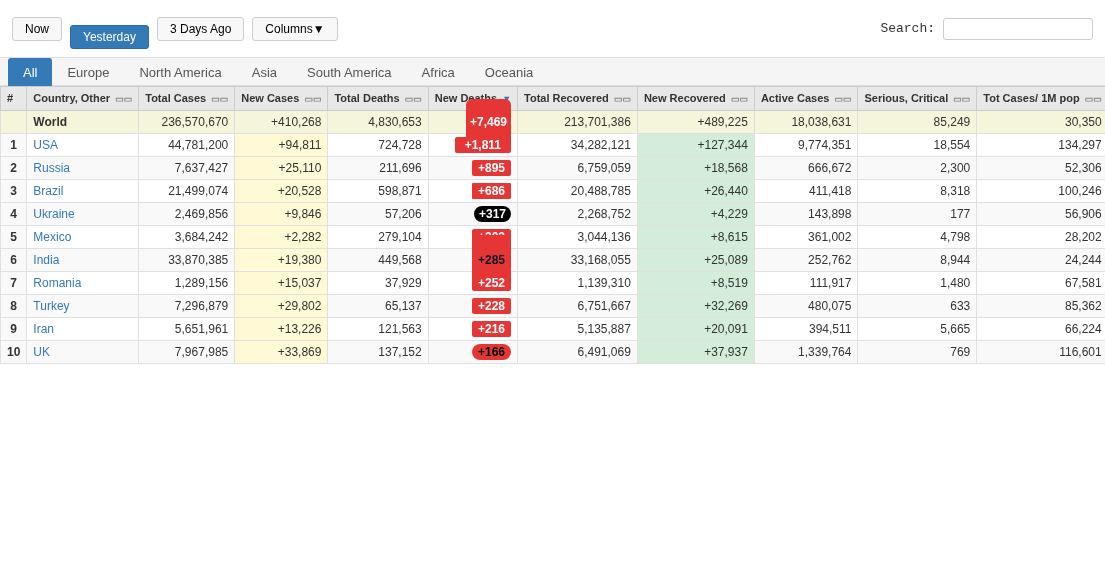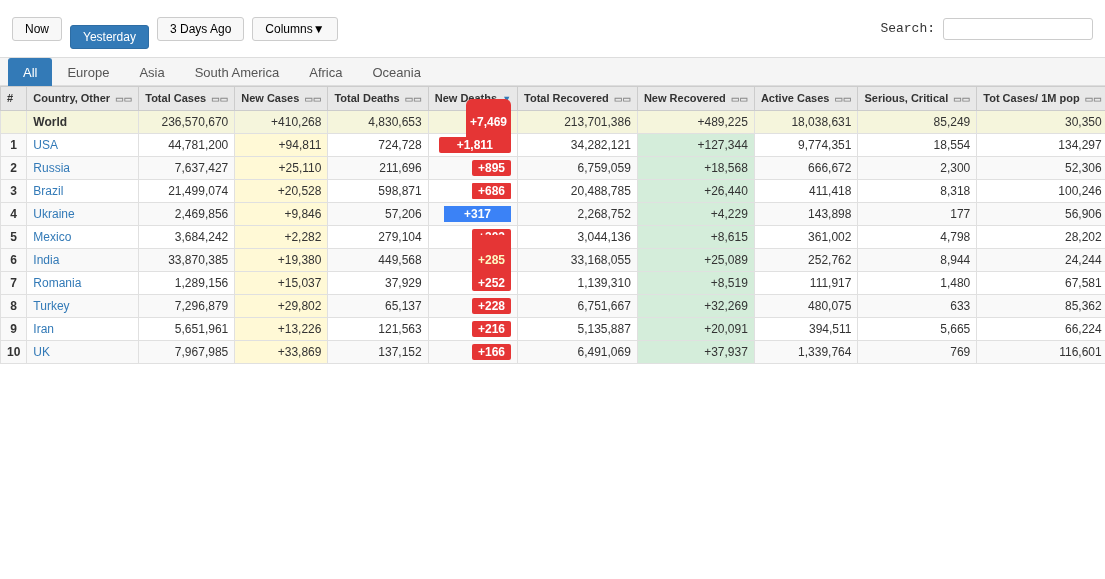--- a/index.html
+++ b/index.html
@@ -66,20 +66,21 @@
     <span>Columns</span>
     <span>▼</span>
   </button>
   <span class="search-label">Search:</span>
   <input class="search-input" type="text" style="">
 </div>
 
 <div class="tabs">
   <div class="tab active">All</div>
   <div class="tab">Europe</div>
+  <div class="tab">North America</div>
   <div class="tab">Asia</div>
   <div class="tab">South America</div>
   <div class="tab">Africa</div>
   <div class="tab">Oceania</div>
 </div>
 
 <div class="container">
   <table>
     <thead>
       <tr>
@@ -112,21 +113,21 @@
   <td>85,249</td>
   <td>30,350</td>
 
 </tr>
         <tr style="background: rgb(255, 255, 255);">
     <td>1</td>
     <td><a class="link">USA</a></td>
     <td>44,781,200</td>
     <td class="new-cases-cell">+94,811</td>
     <td>724,728</td>
-    <td><span style="background:#e53535;color:#fff;padding:1px 18px;border-radius:2px;font-weight:bold">+1,811</span></td>
+    <td><span style="background:#e53535;color:#fff;padding:1px 10px;border-radius:2px;font-weight:bold">+1,811</span></td>
     <td>34,282,121</td>
     <td class="new-recovered-cell">+127,344</td>
     <td>9,774,351</td>
     <td>18,554</td>
     <td>134,297</td>
 
   </tr>
         <tr style="background: rgb(249, 249, 249);">
     <td>2</td>
     <td><a class="link">Russia</a></td>
@@ -154,21 +155,21 @@
     <td>8,318</td>
     <td>100,246</td>
 
   </tr>
         <tr style="background: rgb(249, 249, 249);">
     <td>4</td>
     <td><a class="link">Ukraine</a></td>
     <td>2,469,856</td>
     <td class="new-cases-cell">+9,846</td>
     <td>57,206</td>
-    <td><span style="background:#3b82f6;color:#fff;padding:1px 20px;border-radius:0;font-weight:bold">+317</span></td>
+    <td><span style="background:#000000;color:#fff;padding:1px 5px;border-radius:8px;font-weight:bold">+317</span></td>
     <td>2,268,752</td>
     <td class="new-recovered-cell">+4,229</td>
     <td>143,898</td>
     <td>177</td>
     <td>56,906</td>
 
   </tr>
         <tr style="background: rgb(255, 255, 255);">
     <td>5</td>
     <td><a class="link">Mexico</a></td>
@@ -182,21 +183,21 @@
     <td>4,798</td>
     <td>28,202</td>
 
   </tr>
         <tr style="background: rgb(249, 249, 249);">
     <td>6</td>
     <td><a class="link">India</a></td>
     <td>33,870,385</td>
     <td class="new-cases-cell">+19,380</td>
     <td>449,568</td>
-    <td><span style="background:#e53535;color:#fef9c3;padding:18px 6px;border-radius:2px;font-weight:bold">+285</span></td>
+    <td><span style="background:#e53535;color:#0f172a;padding:18px 6px;border-radius:2px;font-weight:bold">+285</span></td>
     <td>33,168,055</td>
     <td class="new-recovered-cell">+25,089</td>
     <td>252,762</td>
     <td>8,944</td>
     <td>24,244</td>
 
   </tr>
         <tr style="background: rgb(255, 255, 255);">
     <td>7</td>
     <td><a class="link">Romania</a></td>
@@ -238,21 +239,21 @@
     <td>5,665</td>
     <td>66,224</td>
 
   </tr>
         <tr style="background: rgb(249, 249, 249);">
     <td>10</td>
     <td><a class="link">UK</a></td>
     <td>7,967,985</td>
     <td class="new-cases-cell">+33,869</td>
     <td>137,152</td>
-    <td><span style="background:#e53535;color:#ffffff;padding:1px 6px;border-radius:2px;font-weight:bold">+166</span></td>
+    <td><span style="background:#e53535;color:#000000;padding:1px 6px;border-radius:8px;font-weight:bold">+166</span></td>
     <td>6,491,069</td>
     <td class="new-recovered-cell">+37,937</td>
     <td>1,339,764</td>
     <td>769</td>
     <td>116,601</td>
 
   </tr>
       </tbody>
   </table>
 </div>

